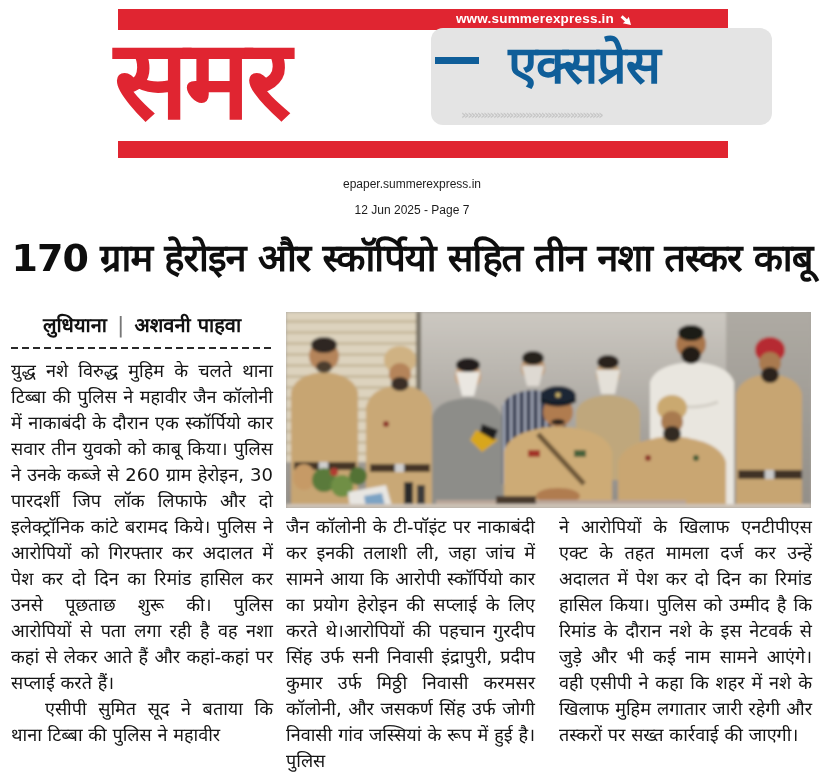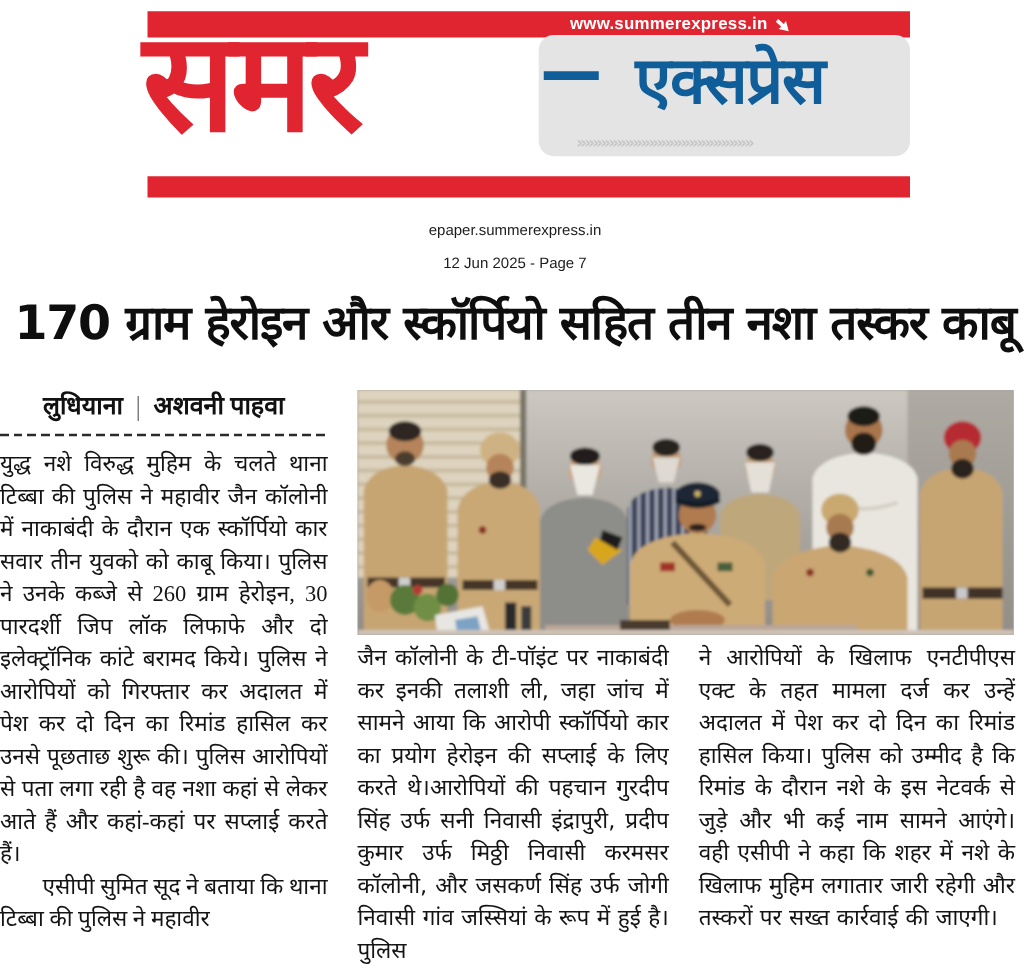--- a/index.html
+++ b/index.html
@@ -9,46 +9,46 @@
     background:#ffffff;
     overflow:hidden;
     font-family:"DejaVu Sans",sans-serif;
     color:#151515;
   }
   
   .bar-top{position:absolute;left:118px;top:9px;width:610px;height:21px;background:#e02531;}
   .url-wrap{position:absolute;right:96px;top:2px;display:flex;align-items:center;gap:6px;text-align:center;}
   .url-text{color:#ffffff;font-family:"Liberation Sans",sans-serif;font-weight:bold;font-size:13.5px;letter-spacing:.2px;}
   .cursor-icon{display:inline-block;width:12px;height:13px;}
-  .gray-box{position:absolute;left:431px;top:28px;width:297px;height:97px;background:#e4e4e4;border-radius:12px;}
+  .gray-box{position:absolute;left:431px;top:28px;width:297px;height:97px;background:#e4e4e4;border-radius:12px;padding-left:44px;}
   .sub-title{position:absolute;left:18px;top:9px;width:270px;text-align:center;color:#0f5e99;font-weight:bold;font-size:52px;line-height:1.1;letter-spacing:-1px;white-space:nowrap;}
   .sub-underline{position:absolute;left:4px;top:29px;width:44px;height:7px;background:#0f5e99;}
   .chevrons{position:absolute;left:30px;top:79px;color:#c6c6c6;font-weight:bold;font-size:13px;letter-spacing:-2px;white-space:nowrap;}
   .main-title{
-    position:absolute;left:114px;top:2px;width:330px;
+    position:absolute;left:114px;top:16px;width:330px;
     color:#e02531;font-weight:bold;font-size:110px;line-height:1.18;
     letter-spacing:-4px;white-space:nowrap;
   }
   .bar-bottom{position:absolute;left:118px;top:141px;width:610px;height:17px;background:#e02531;}
   
   .meta{position:absolute;left:0;top:171px;width:100%;text-align:center;
         font-family:"Liberation Sans",sans-serif;color:#1c1c1c;}
   .meta .line{font-size:12px;line-height:26px;}
   
   .headline{
     position:absolute;left:0;top:234px;width:100%;margin:0;
     text-align:center;color:#0e0e0e;
     font-size:38px;font-weight:bold;line-height:1.3;
     letter-spacing:-1px;white-space:nowrap;
   }
   
   .col{position:absolute;text-align:justify;text-align-last:left;
        font-size:18px;line-height:26px;color:#141414;}
   .col p{margin:0;}
-  .col1{left:0;top:312px;width:262px;font-family:Liberation Serif, serif;}
+  .col1{left:11px;top:312px;width:262px;}
   .col2{left:286px;top:514px;width:249px;}
   .col3{left:559px;top:514px;width:253px;}
   .byline{display:flex;justify-content:center;align-items:center;gap:10px;
           font-size:20px;font-weight:bold;color:#111;line-height:26px;}
   .byline .sep{font-weight:normal;color:#777;font-size:22px;}
   .dashes{height:2px;margin:9px 0 9px 0;
           background:repeating-linear-gradient(90deg,#2a2a2a 0 7px,transparent 7px 11px);}
   .indent{text-indent:34px;}
   
   .photo{position:absolute;left:286px;top:312px;width:525px;height:196px;overflow:hidden;background:#a8a49e;}

